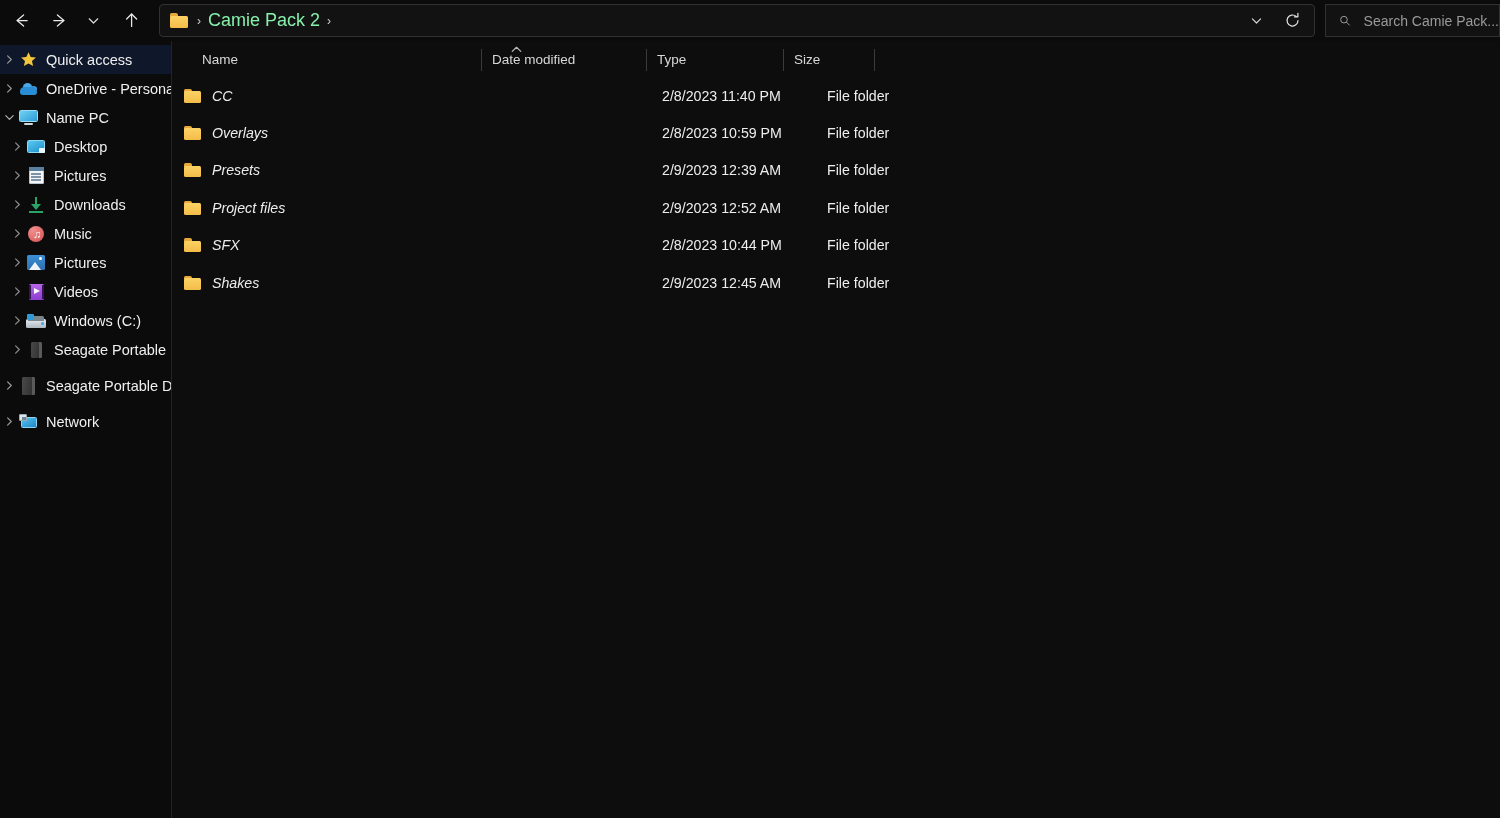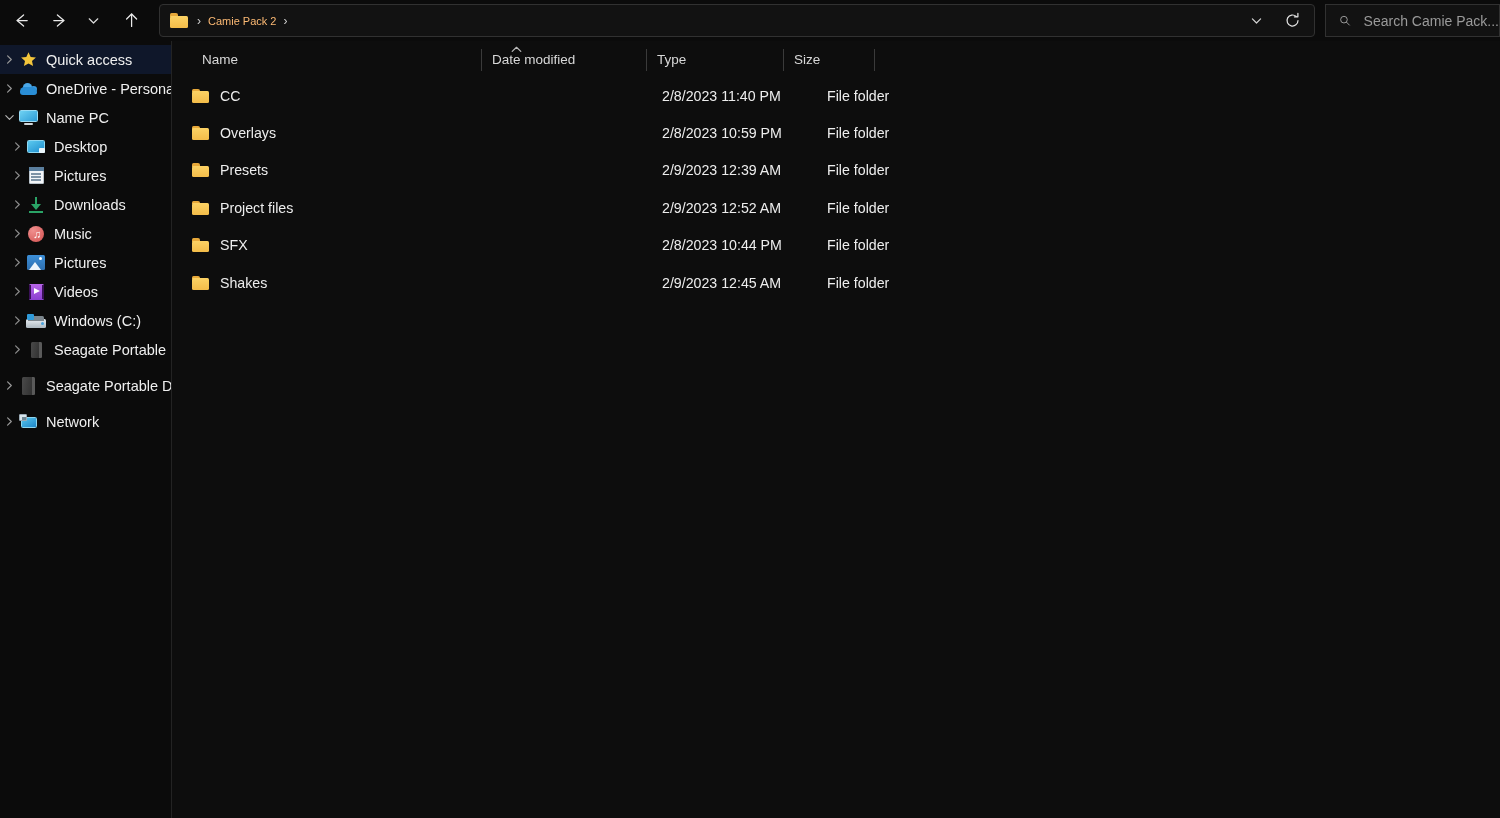--- a/index.html
+++ b/index.html
@@ -72,22 +72,22 @@
 
   .crumb-sep {
     color: #cfcfcf;
     font-size: 12px;
     padding: 0 7px;
     flex: 0 0 auto;
     line-height: 1;
   }
 
   .crumb-text {
-    font-size: 11px;
-    color: #fdba74;
+    font-size: 18px;
+    color: #86efac;
     white-space: nowrap;
     flex: 0 0 auto;
   }
 
   .ab-spacer { flex: 1 1 auto; min-width: 10px; }
 
   .ab-btn {
     width: 36px; height: 31px;
     display: flex; align-items: center; justify-content: center;
     border-radius: 3px;
@@ -238,21 +238,21 @@
   }
 
   .cell {
     position: absolute;
     display: flex;
     align-items: center;
     white-space: nowrap;
     font-size: 14.2px;
     color: #ededed;
   }
-  .cell-name { left: 20px; }
+  .cell-name { left: 12px; font-style: italic; }
   .cell-date { left: 490px; }
   .cell-type { left: 655px; }
   .cell-size { left: 790px; }
 
   .row-folder {
     width: 17px; height: 14px;
     position: relative;
     margin-right: 11px;
     flex: 0 0 auto;
   }

